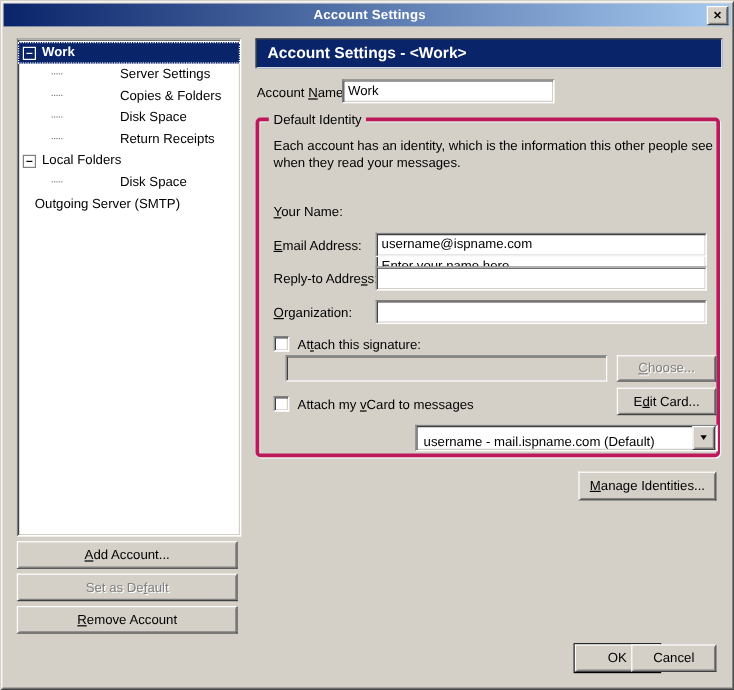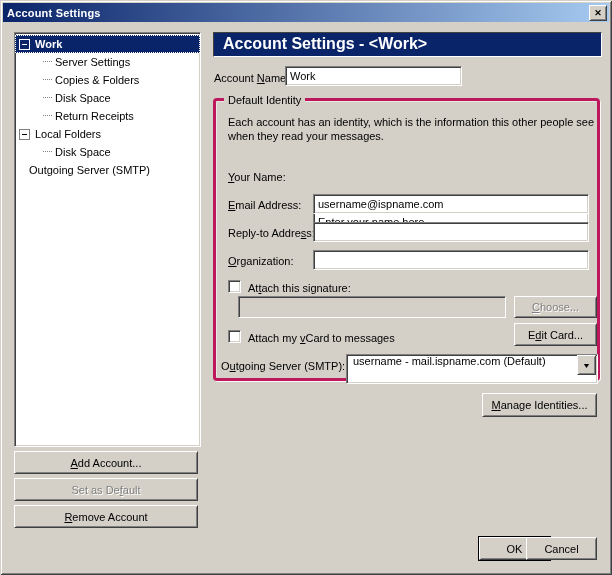--- a/index.html
+++ b/index.html
@@ -8,21 +8,21 @@
     font-family:"Liberation Sans",sans-serif;font-size:11px;color:#000;
     box-shadow: inset 1px 1px 0 #d4d0c8, inset -1px -1px 0 #404040,
                 inset 2px 2px 0 #ffffff, inset -2px -2px 0 #808080;
     overflow:hidden;
   }
   .abs{position:absolute;}
   
   .titlebar{
     position:absolute;left:3px;top:3px;width:606px;height:19px;
     background:linear-gradient(to right,#0a246a,#a6caf0);
-    display:flex;align-items:center;
+    display:flex;align-items:center;justify-content:center;
   }
   .title-text{color:#fff;font-weight:bold;padding-left:4px;letter-spacing:.2px;}
   .close-btn{
     position:absolute;right:5px;top:5px;width:16px;height:14px;
     display:flex;align-items:center;justify-content:center;
     font-size:9px;font-weight:bold;line-height:1;cursor:default;
   }
   
   .raised{
     background:#d4d0c8;border:1px solid;
@@ -38,37 +38,37 @@
   .tree-box{left:14px;top:32px;width:187px;height:415px;padding-top:2px;box-sizing:border-box;overflow:hidden;}
   .tree-row{height:18px;display:flex;align-items:center;padding-left:4px;white-space:nowrap;cursor:default;}
   .tree-row.selected{background:#0a246a;color:#fff;font-weight:bold;outline:1px dotted #fff;outline-offset:-1px;}
   .expander{
     width:9px;height:9px;border:1px solid #808080;background:#fff;
     margin-right:5px;flex:none;position:relative;
   }
   .expander::after{content:"";display:block;width:5px;height:1px;background:#000;margin:4px auto 0;}
   .tree-row.selected .expander{background:#0a246a;border-color:#fff;}
   .tree-row.selected .expander::after{background:#fff;}
-  .tree-row.child{padding-left:28px;}
+  .tree-row.child{padding-left:28px;gap:45px;}
   .twig{width:9px;height:1px;border-top:1px dotted #808080;margin-right:3px;flex:none;}
   .tree-row.root-noexp{padding-left:14px;}
   
   .btn{
     font-family:"Liberation Sans",sans-serif;font-size:11px;color:#000;
     display:flex;align-items:center;justify-content:center;
     box-sizing:border-box;cursor:default;padding:0;
   }
   .btn.default{box-shadow:0 0 0 1px #000, inset 1px 1px 0 #d4d0c8, inset -1px -1px 0 #808080;margin-left:35px;}
   .btn.disabled{color:#808080;text-shadow:1px 1px 0 #ffffff;}
   .mn{text-decoration:underline;}
   
   .hdrbar{
     left:213px;top:32px;width:389px;height:25px;box-sizing:border-box;
     background:#0a246a;border:1px solid;border-color:#404040 #ffffff #ffffff #404040;
-    color:#fff;font-weight:bold;font-size:16px;line-height:22px;padding-left:9px;
+    color:#fff;font-weight:bold;font-size:13px;line-height:22px;padding-left:9px;
   }
   .lbl{line-height:14px;white-space:nowrap;}
   .field{
     position:absolute;box-sizing:border-box;height:20px;
     background:#fff;border:1px solid;border-color:#808080 #ffffff #ffffff #808080;
     box-shadow: inset 1px 1px 0 #404040, inset -1px -1px 0 #d4d0c8;
     font-family:"Liberation Sans",sans-serif;font-size:11px;color:#000;
     padding:2px 4px;outline:none;
   }
   .field:disabled{background:#d4d0c8;}
@@ -77,24 +77,24 @@
     border:3px solid #be185d;border-radius:4px;
     box-shadow:1px 1px 0 rgba(255,255,255,.85), inset 1px 1px 0 rgba(255,255,255,.5);
   }
   .legend{position:absolute;left:8px;top:-7px;background:#d4d0c8;padding:0 4px;line-height:13px;}
   .checkbox{
     position:absolute;width:13px;height:13px;box-sizing:border-box;background:#fff;
     border:1px solid;border-color:#808080 #ffffff #ffffff #808080;
     box-shadow: inset 1px 1px 0 #404040, inset -1px -1px 0 #d4d0c8;cursor:default;
   }
   .combo{
-    position:absolute;box-sizing:border-box;height:30px;background:#fff;
+    position:absolute;box-sizing:border-box;height:22px;background:#fff;
     border:1px solid;border-color:#808080 #ffffff #ffffff #808080;
     box-shadow: inset 1px 1px 0 #404040, inset -1px -1px 0 #d4d0c8;
-    display:flex;align-items:flex-start;cursor:default;gap:24px;
+    display:flex;align-items:flex-end;cursor:default;gap:24px;
   }
   .combo-text{flex:1;padding-left:6px;white-space:nowrap;overflow:hidden;}
   .combo-arrow{
     width:17px;height:18px;margin-right:1px;flex:none;
     display:flex;align-items:center;justify-content:center;
   }
   .arr{font-size:7px;line-height:1;transform:scaleX(1.3);}
 </style>
 </head>
 <body>
@@ -207,23 +207,20 @@
     <span class="checkbox" style="left:12px;top:229px;"></span>
     <span class="abs lbl" style="left:32px;top:230px;">
       <span>Attach my </span><span class="mn">v</span><span>Card to messages</span>
     </span>
     <button class="abs btn raised" style="left:298px;top:222px;width:83px;height:23px;">
       <span>E</span>
         <span class="mn">d</span>
         <span>it Card...</span>
     </button>
 
-    <span class="abs lbl" style="left:5px;top:258px;">
-      <span>O</span><span class="mn">u</span><span>tgoing Server (SMTP):</span>
-    </span>
     <div class="combo" style="left:130px;top:253px;width:252px;">
       <span class="combo-text">username - mail.ispname.com (Default)</span>
       <span class="combo-arrow raised">
         <span class="arr">▼</span>
       </span>
     </div>
   </div>
 
   <button class="abs btn raised" style="left:482px;top:393px;width:115px;height:24px;">
     <span></span>

